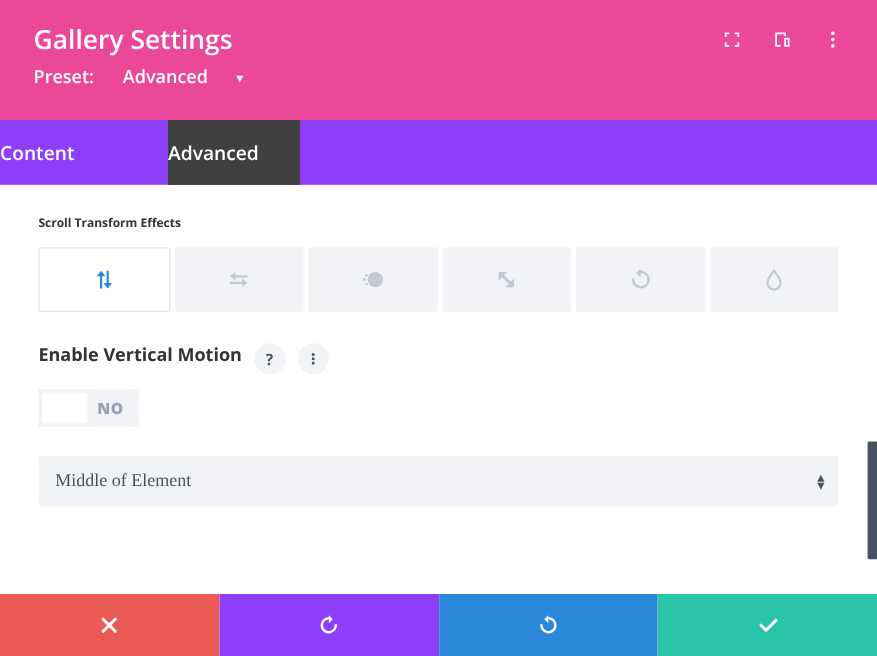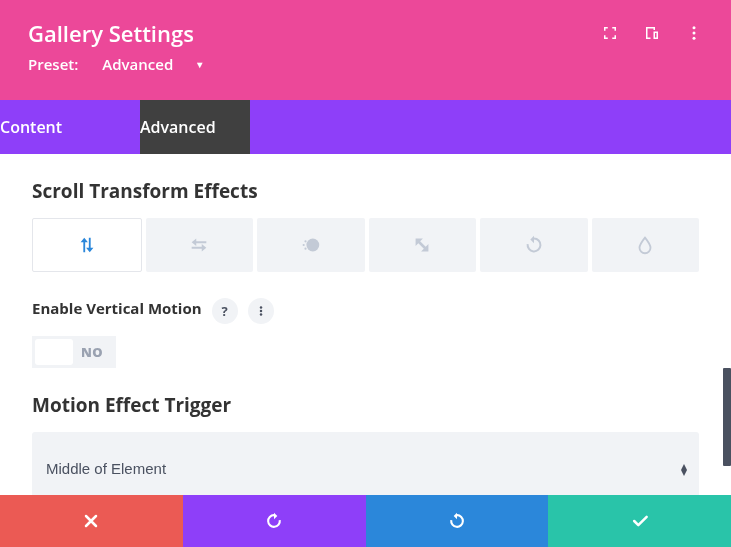--- a/index.html
+++ b/index.html
@@ -15,37 +15,37 @@
   .preset-caret { font-size: 10px; }
   
   .tabs { display: flex; background: #8e3ff9; }
   .tab { color: #fff; font-size: 16px; font-weight: 600; padding: 16px 0; text-align: left; cursor: pointer; }
   .tab:nth-child(1) { width: 140px; }
   .tab:nth-child(2) { width: 110px; }
   .tab:nth-child(3) { width: 148px; }
   .tab.active { background: #404040; }
   
   .body { padding: 24px 32px; position: relative; }
-  .section-label { font-size: 19px; font-weight: 700; color: #333; margin-bottom: 14px; }
+  .section-label { font-size: 10px; font-weight: 700; color: #333; margin-bottom: 14px; }
   
   .effect-row { display: flex; gap: 4px; margin-bottom: 26px; }
   .effect-btn { flex: 1; height: 54px; background: #f1f3f6; display: flex; align-items: center; justify-content: center; cursor: pointer; border-radius: 2px; }
   .effect-btn.sel { background: #fff; border: 1px solid #e4e6eb; }
   .effect-btn svg { width: 22px; height: 22px; }
   
   .label-row { display: flex; align-items: flex-start; gap: 10px; margin-bottom: 12px; }
   .label-row .lbl { font-size: 15px; font-weight: 700; color: #333; }
   .circ-btn { width: 26px; height: 26px; border-radius: 50%; background: #f1f3f6; display: flex; align-items: center; justify-content: center; font-weight: 700; color: #4a5160; cursor: pointer; font-size: 13px; }
   
   .toggle { display: inline-flex; align-items: center; background: #f1f3f6; border-radius: 0; padding: 3px; cursor: pointer; margin-bottom: 24px; }
   .toggle-knob { width: 38px; height: 26px; background: #fff; border-radius: 3px; }
   .toggle-text { padding: 0 10px 0 8px; font-size: 13px; font-weight: 800; color: #9aa2b1; letter-spacing: 0.5px; }
   
   .select-wrap { position: relative; }
-  .select { width: 100%; background: #f1f3f6; border: none; padding: 28px 14px; font-size: 15px; color: #4a5160; border-radius: 3px; appearance: none; cursor: pointer; font-family: Liberation Sans, sans-serif; }
+  .select { width: 100%; background: #f1f3f6; border: none; padding: 13px 14px; font-size: 15px; color: #4a5160; border-radius: 3px; appearance: none; cursor: pointer; font-family: Liberation Serif, serif; }
   .select-arrows { position: absolute; right: 12px; top: 50%; transform: translateY(-50%); font-size: 12px; color: #4a5160; pointer-events: none; line-height: 6px; }
   
   .scroll-ind { position: absolute; right: 0; top: 368px; width: 8px; height: 98px; background: #4a5160; border-radius: 1px; }
   
   .footer { position: absolute; bottom: 0; left: 0; right: 0; display: flex; height: 52px; }
   .fbtn { flex: 1; display: flex; align-items: center; justify-content: center; color: #fff; cursor: pointer; }
   .fbtn.red { background: #eb5a54; }
   .fbtn.purple { background: #8e3ff9; }
   .fbtn.blue { background: #2b87da; }
   .fbtn.green { background: #29c4a9; }
@@ -141,21 +141,20 @@
           <circle cx="12" cy="19" r="2.5" fill="#4a5160"></circle>
         </svg>
     </span>
   </div>
   
   <div class="toggle">
     <div class="toggle-knob"></div>
     <div class="toggle-text">NO</div>
   </div>
   
-  <div class="section-label">Motion Effect Trigger</div>
   <div class="select-wrap">
     <select class="select">
       <option>Middle of Element</option>
     </select>
     <div class="select-arrows">▴<br>▾</div>
   </div>
 </div>
 
 <div class="scroll-ind"></div>
 

